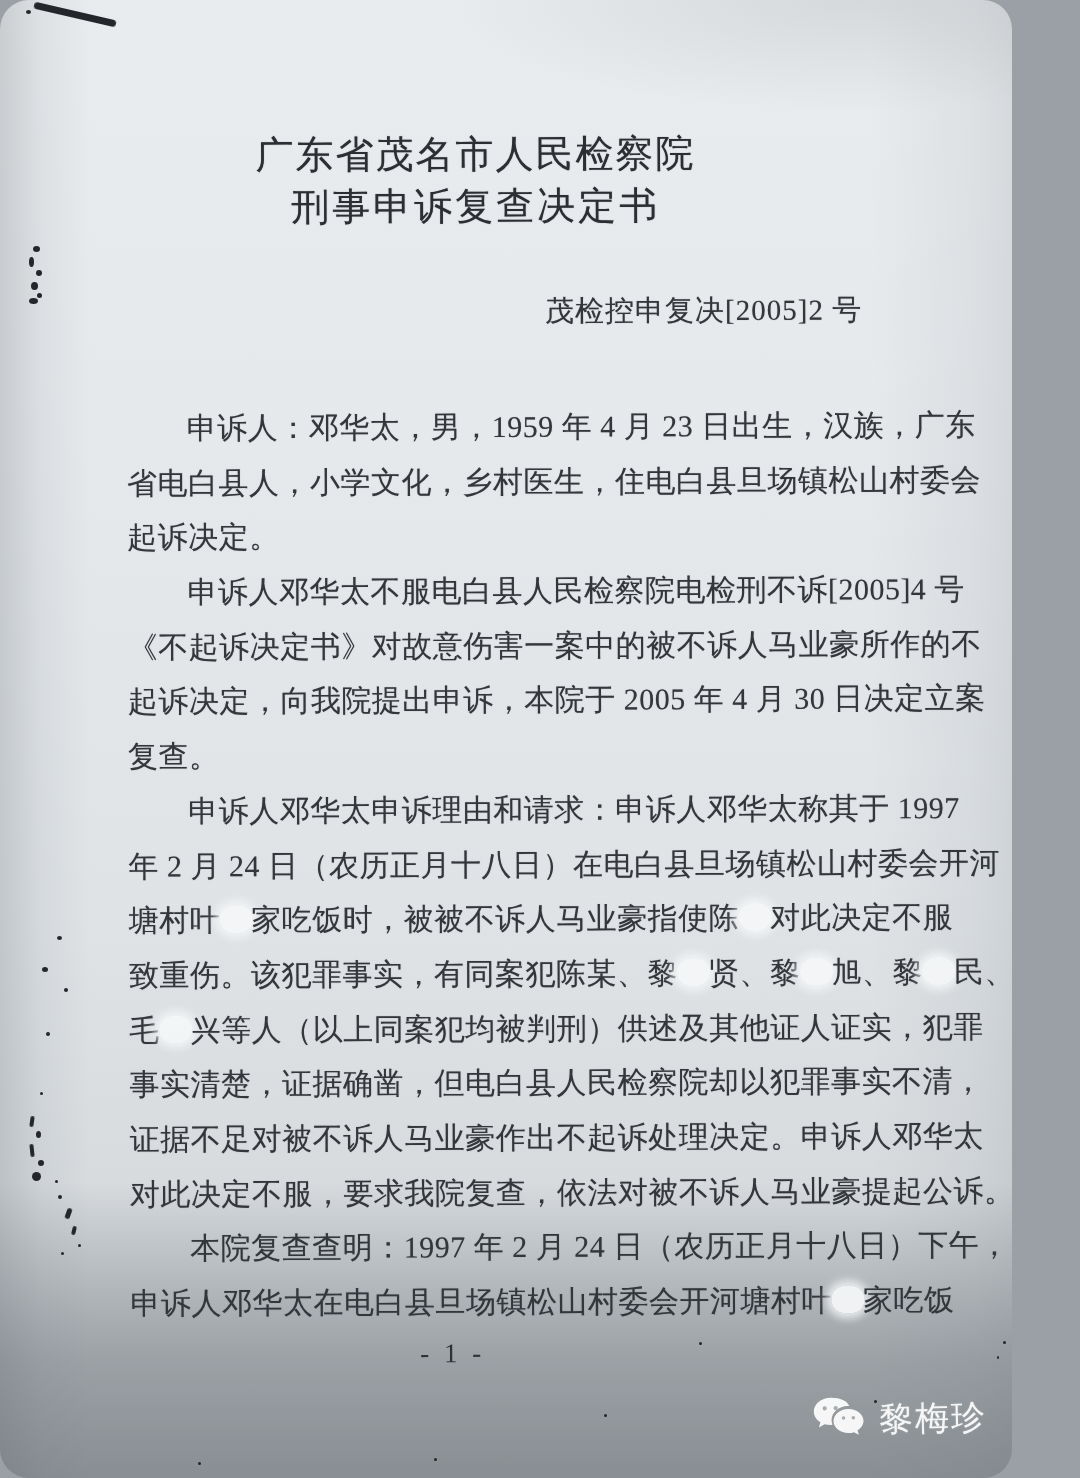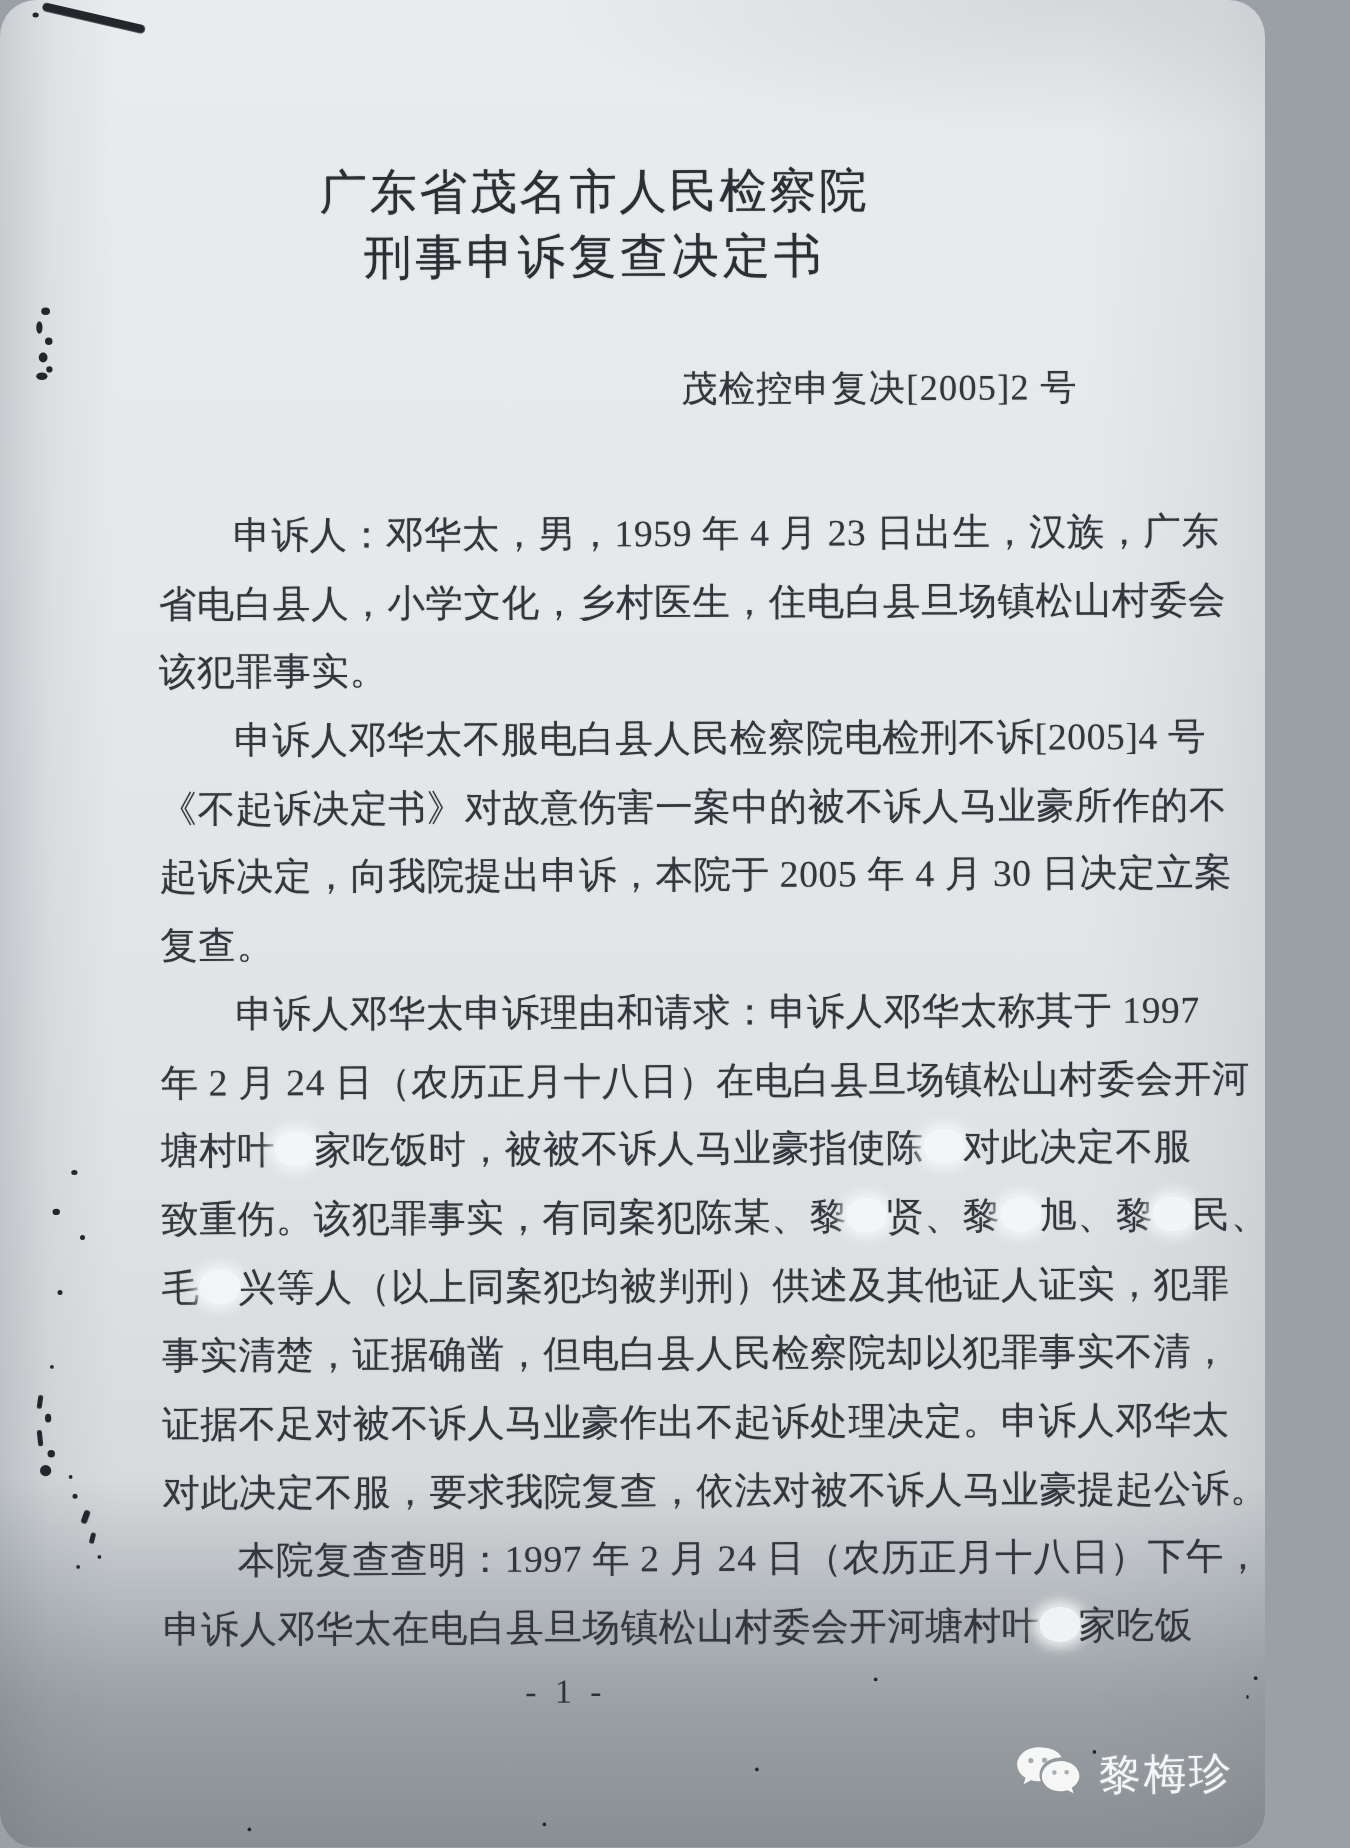--- a/index.html
+++ b/index.html
@@ -86,21 +86,21 @@
     <div class="title-block">
       <div class="doc-title">广东省茂名市人民检察院</div>
       <div class="doc-subtitle">刑事申诉复查决定书</div>
     </div>
 
     <div class="doc-number">茂检控申复决[2005]2 号</div>
 
     <div class="doc-body">
         <div class="line indent"><span>申诉人：邓华太，男，1959 年 4 月 23 日出生，汉族，广东</span></div>
         <div class="line"><span>省电白县人，小学文化，乡村医生，住电白县旦场镇松山村委会</span></div>
-        <div class="line"><span>该犯罪事实。</span></div>
+        <div class="line"><span>起诉决定。</span></div>
         <div class="line indent"><span>申诉人邓华太不服电白县人民检察院电检刑不诉[2005]4 号</span></div>
         <div class="line"><span>《不起诉决定书》对故意伤害一案中的被不诉人马业豪所作的不</span></div>
         <div class="line"><span>起诉决定，向我院提出申诉，本院于 2005 年 4 月 30 日决定立案</span></div>
         <div class="line"><span>复查。</span></div>
         <div class="line indent"><span>申诉人邓华太申诉理由和请求：申诉人邓华太称其于 1997</span></div>
         <div class="line"><span>年 2 月 24 日（农历正月十八日）在电白县旦场镇松山村委会开河</span></div>
         <div class="line"><span>塘村叶</span><span class="redact"></span><span>家吃饭时，被被不诉人马业豪指使陈</span><span class="redact"></span><span>对此决定不服</span></div>
         <div class="line"><span>致重伤。该犯罪事实，有同案犯陈某、黎</span><span class="redact"></span><span>贤、黎</span><span class="redact"></span><span>旭、黎</span><span class="redact"></span><span>民、</span></div>
         <div class="line"><span>毛</span><span class="redact"></span><span>兴等人（以上同案犯均被判刑）供述及其他证人证实，犯罪</span></div>
         <div class="line"><span>事实清楚，证据确凿，但电白县人民检察院却以犯罪事实不清，</span></div>

